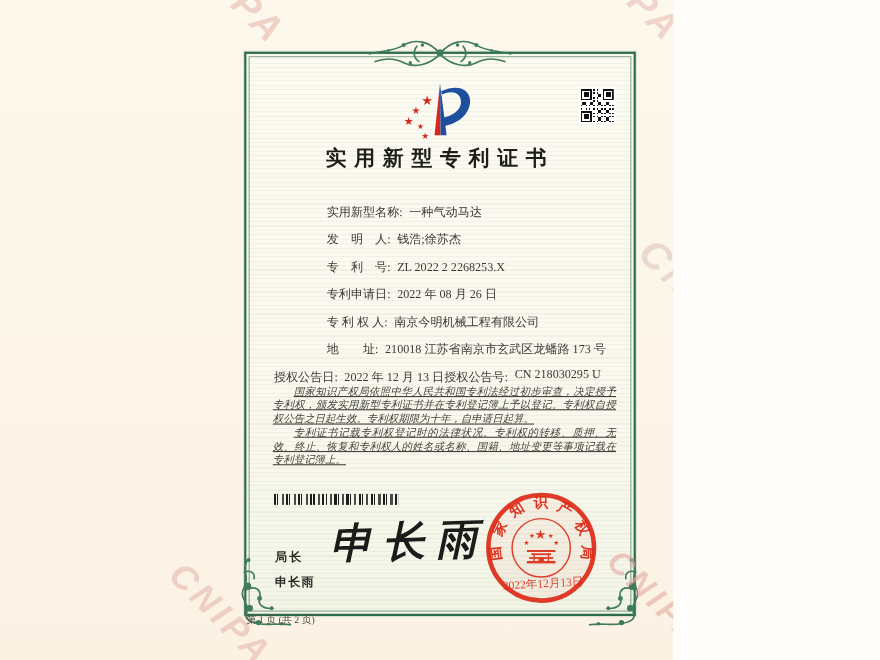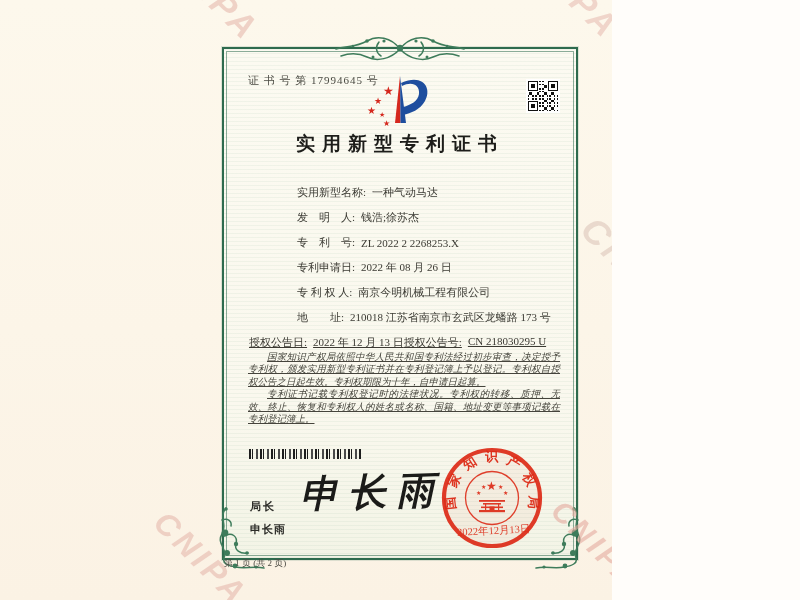--- a/index.html
+++ b/index.html
@@ -23,21 +23,21 @@
   
   .cert-no { position:absolute; left:24px; top:24px; font-size:11px; color:#4a4a42; letter-spacing:1px; }
   .logo { position:absolute; left:142px; top:22px; }
   .qr { position:absolute; right:16px; top:30px; width:34px; height:34px; background:#fff; padding:2px; }
   .title { position:absolute; left:0; top:82px; width:100%; text-align:center;
            font-size:19px; font-weight:700; letter-spacing:7px; color:#1d1d1a; }
   
   .rows { position:absolute; left:25px; top:131px; width:315px; }
   .row { display:flex; height:25px; align-items:center; font-size:11px; color:#3b3a33; white-space:nowrap; }
   .row .lab { margin-right:6px;margin-left:48px; }
-  .grant { display:flex; height:25px; align-items:center; font-size:11px; color:#3b3a33; white-space:nowrap;text-decoration:underline; }
+  .grant { display:flex; height:25px; align-items:center; font-size:11px; color:#3b3a33; white-space:nowrap; }
   .grant .pair { display:flex; }
   .grant .pair+.pair { }
   .grant .lab { margin-right:6px; }
   
   .paras { position:absolute; left:24px; top:302px; width:312px; font-size:9.5px; line-height:12.4px;
            font-style:italic; color:#45443c; text-align:justify; }
   .paras p { text-indent:2em;text-decoration:underline; }
   
   .barcode { position:absolute; left:25px; top:400px; width:113px; height:10px;
              background:repeating-linear-gradient(90deg,#1d1d1d 0 2px,rgba(0,0,0,0) 2px 3px,#1d1d1d 3px 4px,rgba(0,0,0,0) 4px 7px,#4a4a4a 7px 9px,rgba(0,0,0,0) 9px 11px); }
@@ -128,21 +128,20 @@
           <circle cx="11" cy="27" r="3.4"></circle>
             <circle cx="13" cy="47" r="3"></circle>
             <circle cx="22" cy="38" r="2.2"></circle>
           <circle cx="12" cy="3" r="1.8"></circle>
             <circle cx="33" cy="47" r="1.8"></circle>
             <circle cx="21" cy="60" r="2.4"></circle>
           <circle cx="42" cy="61" r="1.6"></circle>
         </g>
       </svg>
 
-      <div class="cert-no">证 书 号 第 17994645 号</div>
 
       <svg class="logo" width="74" height="56" viewBox="0 0 74 56">
         <path d="M35,12 C58,2 66,18 59,30 C54,39 45,42 37,44 L37,36 C45,34 52,30 53,23 C54,14 46,10 36,15 Z" fill="#1e4e9e"></path>
         <polygon points="34,5 29,52 34.5,52" fill="#d5281e"></polygon>
         <polygon points="34,5 34.5,52 40,52" fill="#1e4e9e"></polygon>
         <g fill="#d5281e" font-family="'DejaVu Sans', sans-serif">
           <text x="17" y="24" font-size="12">★</text>
           <text x="8" y="33" font-size="9">★</text>
           <text x="1" y="43" font-size="10">★</text>
           <text x="13" y="46" font-size="7">★</text>

